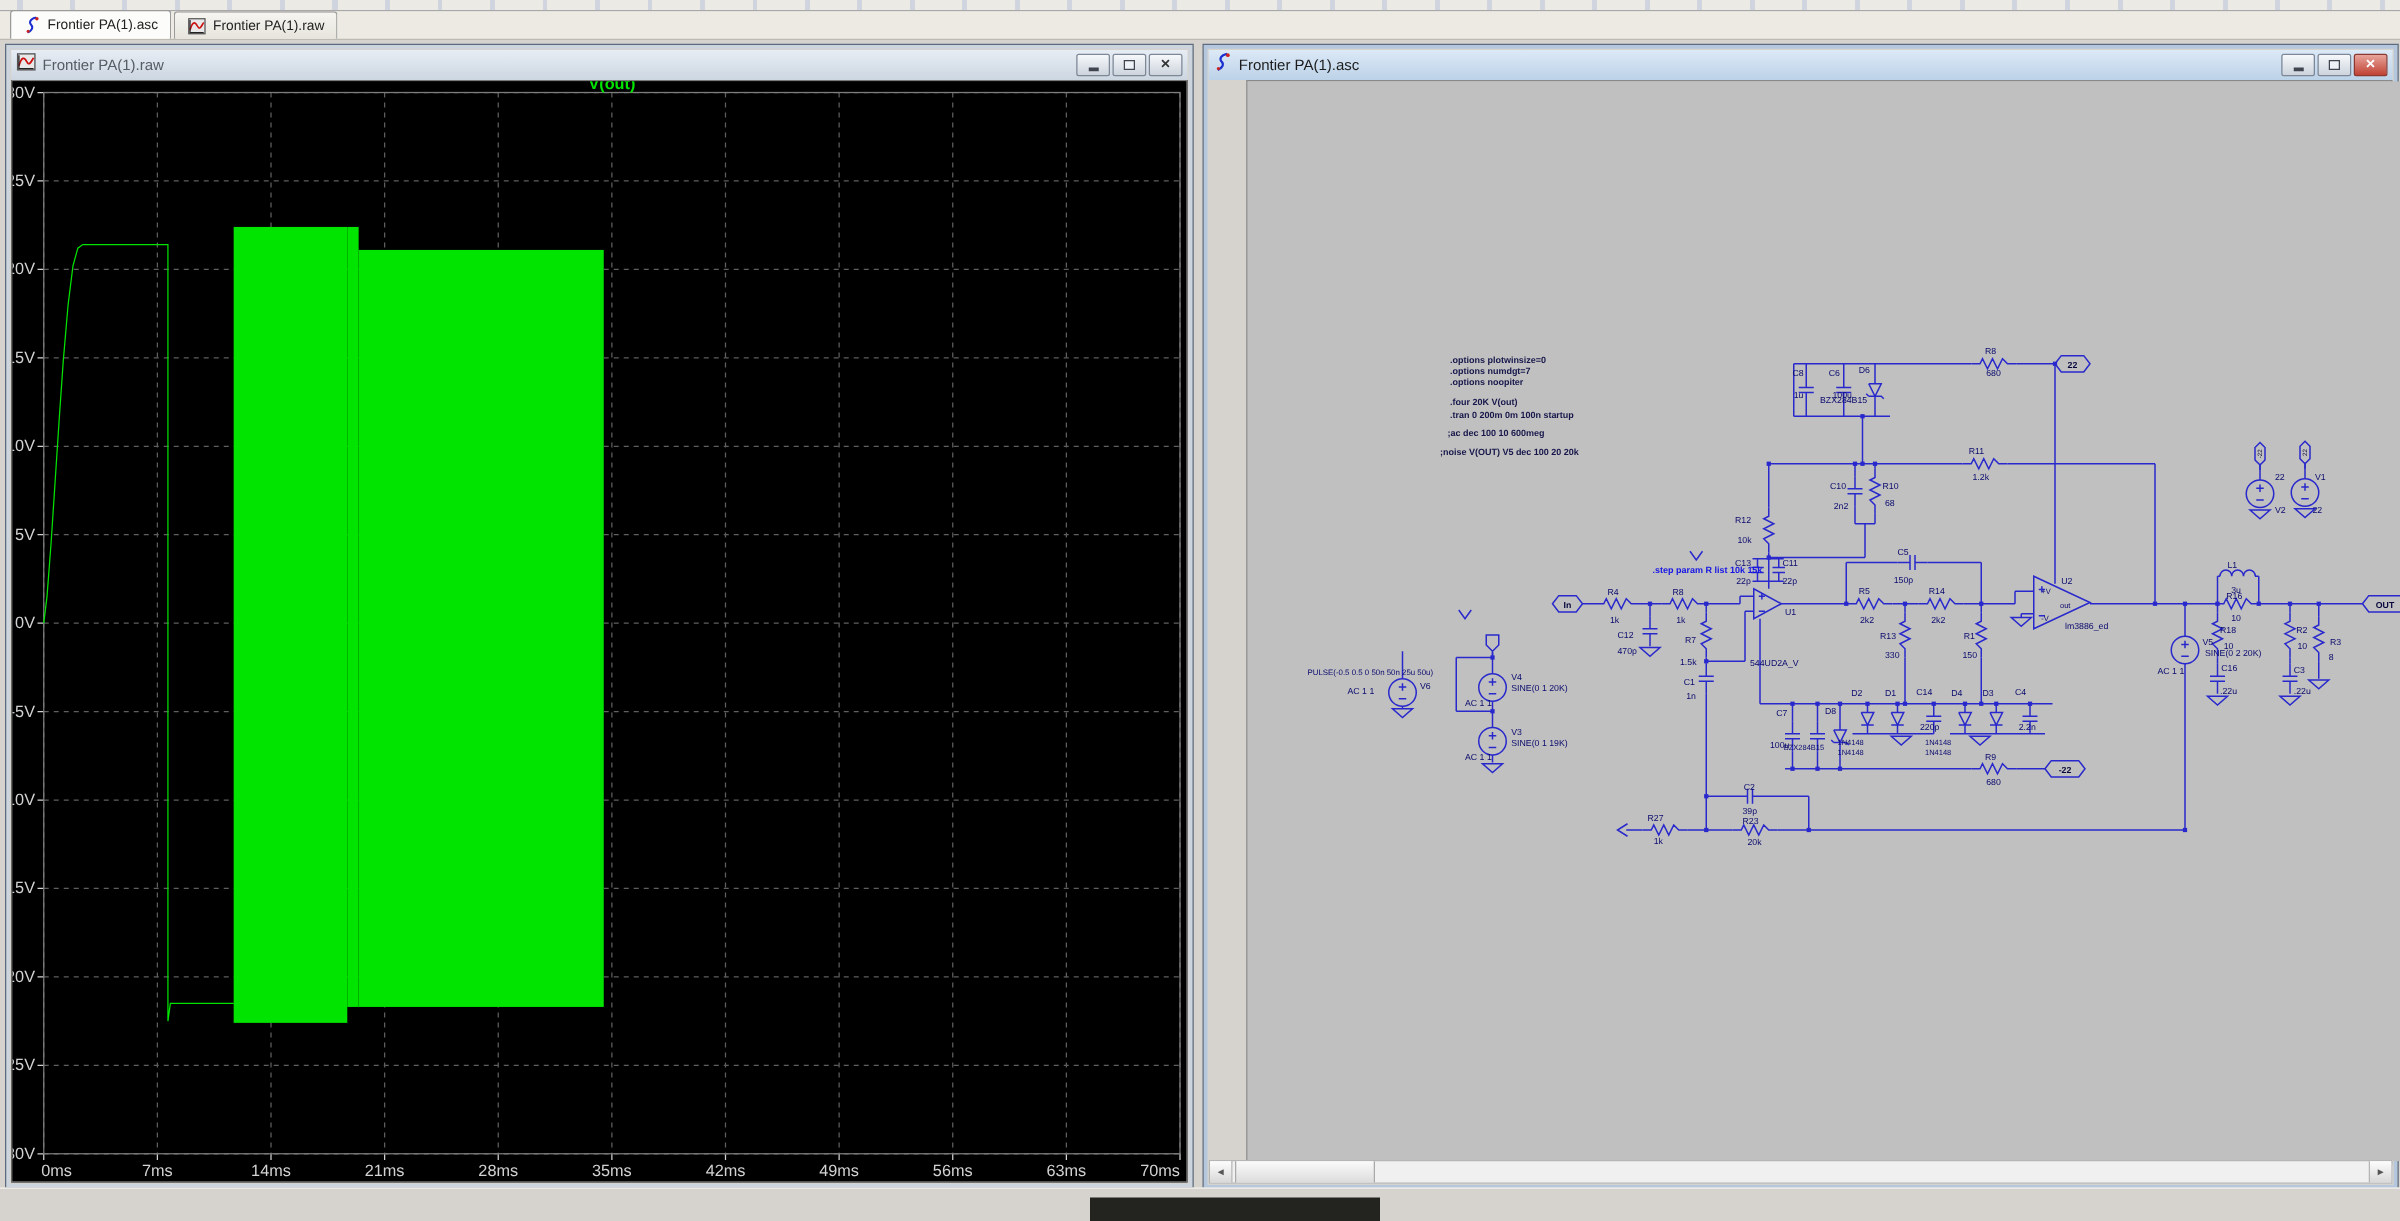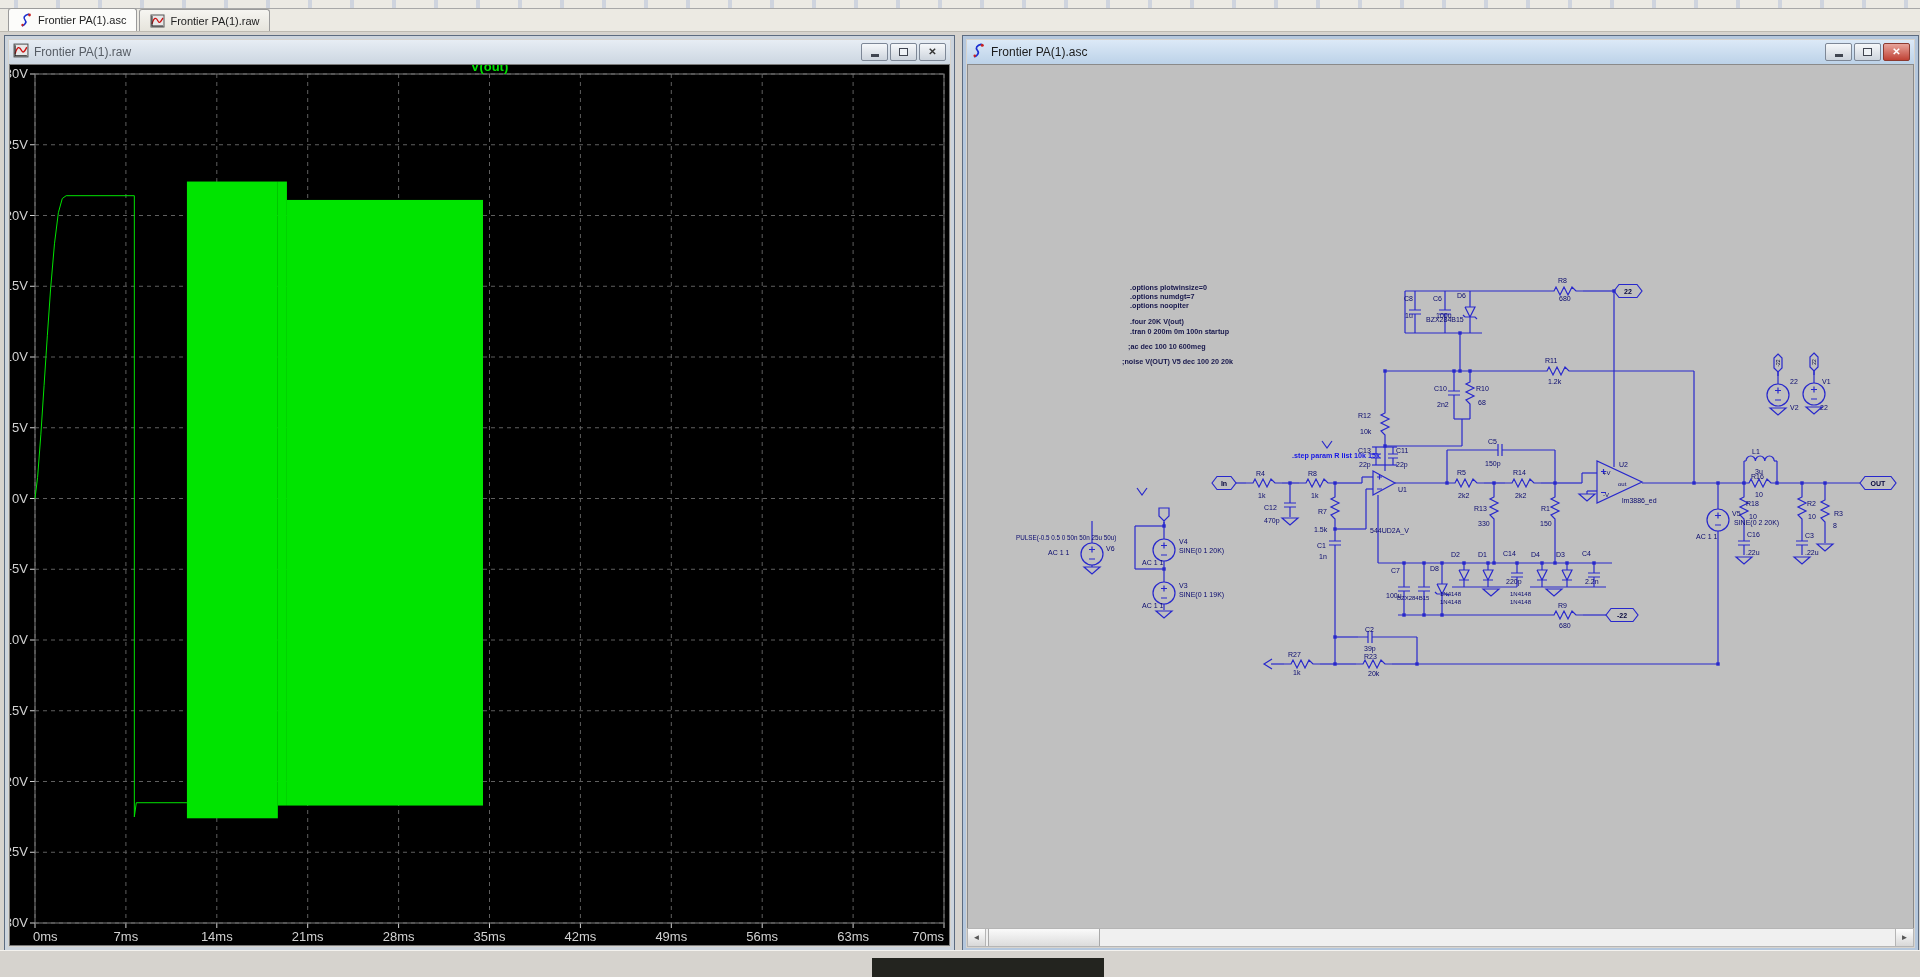--- a/index.html
+++ b/index.html
@@ -203,21 +203,21 @@
           <span class="min-glyph"></span>
         </div>
       <div class="win-btn">
           <span class="res-glyph"></span>
         </div>
       <div class="win-btn close-red">
           <span class="close-x">✕</span>
         </div>
     </div>
   </div>
-  <div class="win-content schem-content" style="bottom:19px;">
+  <div class="win-content schem-content" style="bottom:19px;margin-left:30px;">
     <svg id="schem-svg" width="945" height="864" viewBox="966 62 945 864" style="position:absolute;left:0;top:0">
         <rect x="966" y="62" width="945" height="864" fill="#c0c0c0"></rect>
         <line x1="1234" y1="480" x2="1244" y2="480" stroke="#2828cc" stroke-width="1.2"></line>
         <line x1="1280" y1="480" x2="1297" y2="480" stroke="#2828cc" stroke-width="1.2"></line>
         <line x1="1333" y1="480" x2="1360" y2="480" stroke="#2828cc" stroke-width="1.2"></line>
         <line x1="1360" y1="480" x2="1360" y2="474" stroke="#2828cc" stroke-width="1.2"></line>
         <line x1="1360" y1="474" x2="1371" y2="474" stroke="#2828cc" stroke-width="1.2"></line>
         <line x1="1371" y1="486" x2="1364" y2="486" stroke="#2828cc" stroke-width="1.2"></line>
         <line x1="1364" y1="486" x2="1364" y2="526" stroke="#2828cc" stroke-width="1.2"></line>
         <line x1="1364" y1="526" x2="1333" y2="526" stroke="#2828cc" stroke-width="1.2"></line>

